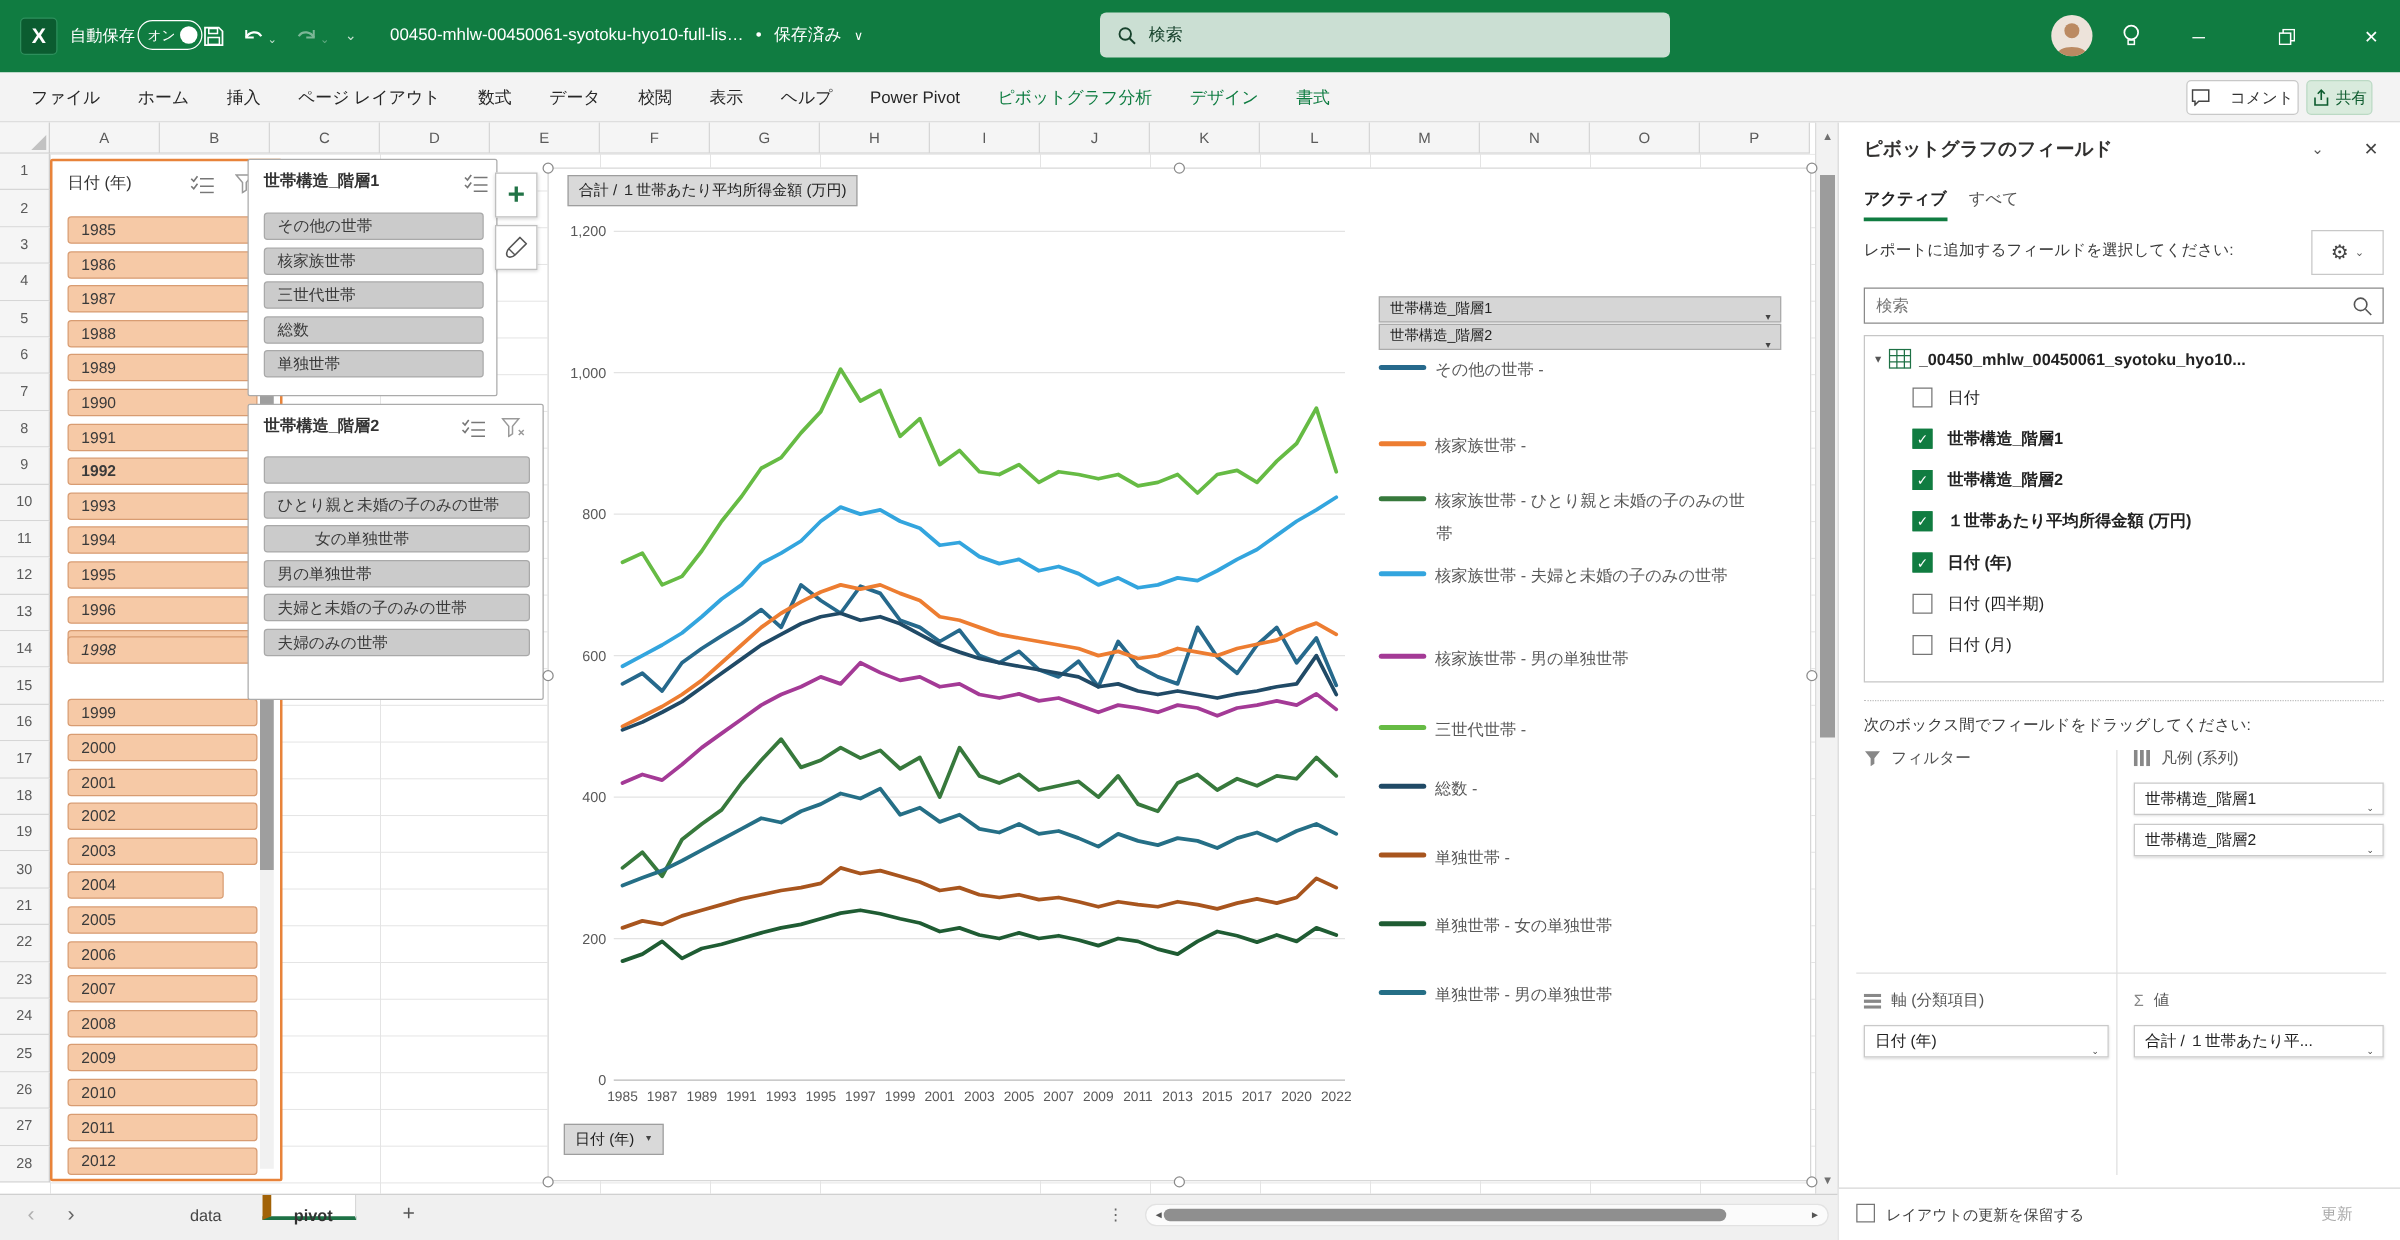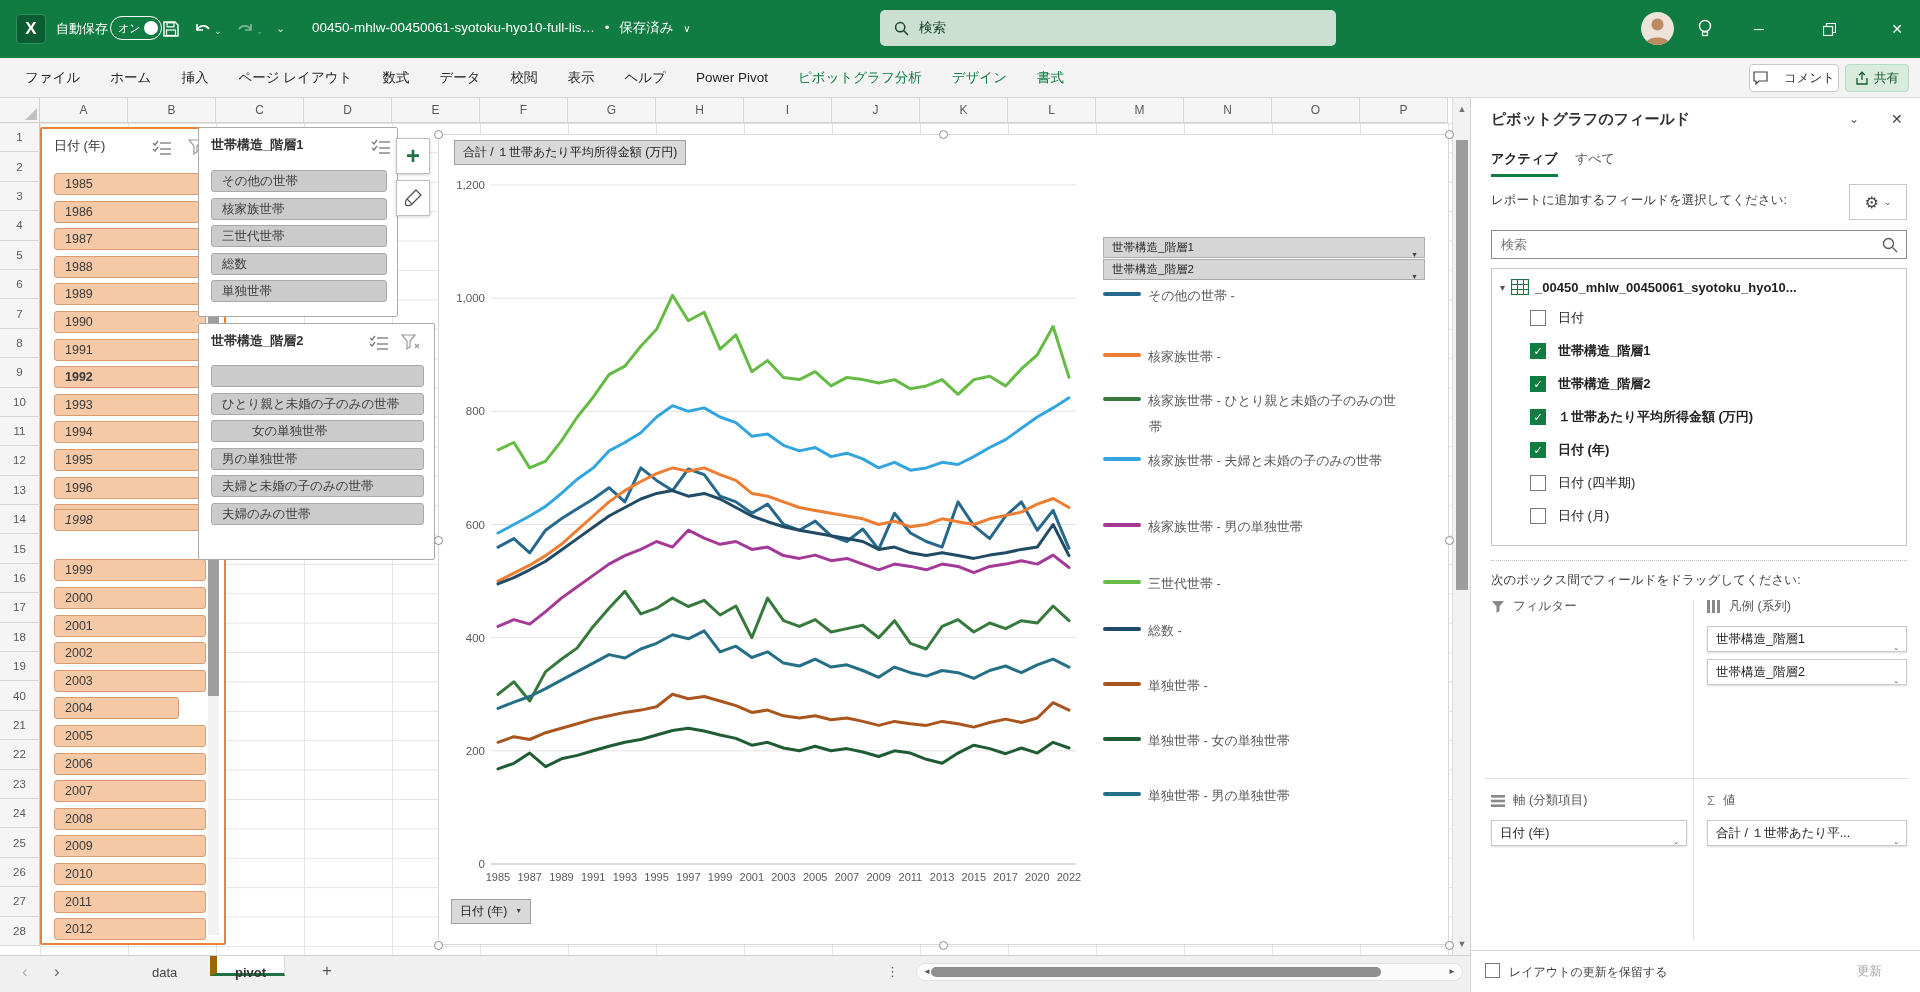--- a/index.html
+++ b/index.html
@@ -24,21 +24,21 @@
   #avatar{position:absolute;left:1641px;top:12px;width:33px;height:33px;border-radius:50%;background:#EDE3DA;overflow:hidden;}
   .capbtn{position:absolute;top:0;width:46px;height:58px;display:flex;align-items:center;justify-content:center;font-size:14px;color:#fff;}
 
   
   #ribbon{position:absolute;left:0;top:58px;width:1920px;height:40px;background:#F3F3F3;border-bottom:1px solid #D8D8D8;}
   #ribbon-tabs{position:absolute;left:10px;top:0;height:40px;display:flex;}
   .rtab{padding:0 15px;line-height:40px;font-size:13.5px;color:#262626;white-space:nowrap;}
   .rtab.green{color:#0E7C41;}
   #comment-btn{position:absolute;left:1749px;top:6px;width:90px;height:28px;background:#fff;border:1px solid #C8C8C8;border-radius:4px;
     display:flex;align-items:center;justify-content:center;font-size:12.5px;color:#333;gap:16px;}
-  #share-btn{position:absolute;left:1845px;top:6px;width:64px;height:28px;background:#D9EBDD;border:1px solid #BBD9C4;border-radius:4px;
+  #share-btn{position:absolute;left:1845px;top:6px;width:53px;height:28px;background:#D9EBDD;border:1px solid #BBD9C4;border-radius:4px;
     display:flex;align-items:center;justify-content:center;font-size:12.5px;color:#0E5C2F;gap:5px;}
 
   
   #corner-cell{position:absolute;left:0;top:98px;width:40px;height:25px;background:#F5F5F5;border-right:1px solid #CFCFCF;border-bottom:1px solid #CFCFCF;}
   #corner-tri{position:absolute;right:2px;bottom:2px;width:0;height:0;border-left:12px solid transparent;border-bottom:12px solid #C2C2C2;}
   #col-headers{position:absolute;left:40px;top:98px;height:25px;display:flex;}
   .colh{width:88px;height:25px;background:#F5F5F5;border-right:1px solid #D6D6D6;border-bottom:1px solid #CFCFCF;
     text-align:center;line-height:25px;font-size:12px;color:#5A5A5A;}
   #row-headers{position:absolute;left:0;top:123px;width:40px;}
   .rowh{width:40px;height:29.4px;background:#F5F5F5;border-right:1px solid #CFCFCF;border-bottom:1px solid #D6D6D6;
@@ -266,21 +266,21 @@
       <div class="rowh">10</div>
       <div class="rowh">11</div>
       <div class="rowh">12</div>
       <div class="rowh">13</div>
       <div class="rowh">14</div>
       <div class="rowh">15</div>
       <div class="rowh">16</div>
       <div class="rowh">17</div>
       <div class="rowh">18</div>
       <div class="rowh">19</div>
-      <div class="rowh">40</div>
+      <div class="rowh">30</div>
       <div class="rowh">21</div>
       <div class="rowh">22</div>
       <div class="rowh">23</div>
       <div class="rowh">24</div>
       <div class="rowh">25</div>
       <div class="rowh">26</div>
       <div class="rowh">27</div>
       <div class="rowh">28</div>
     </div>
   <div id="grid"></div>

